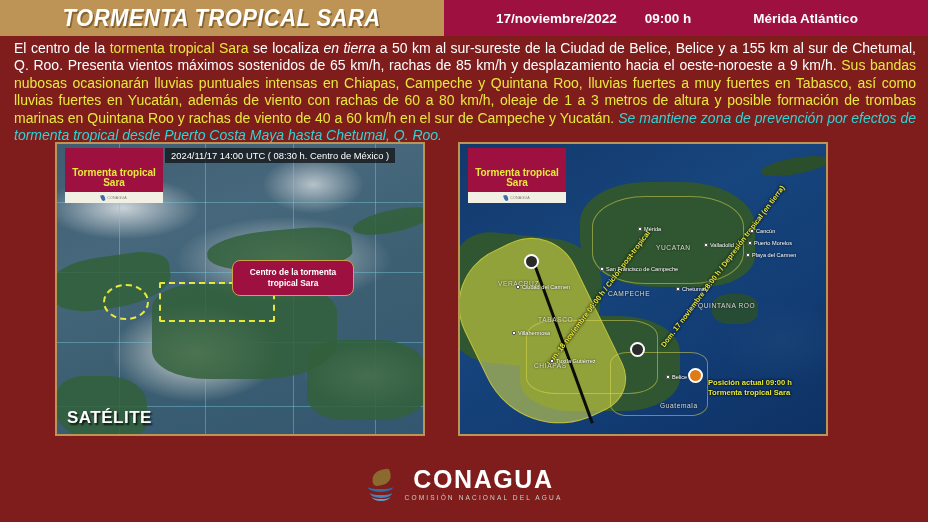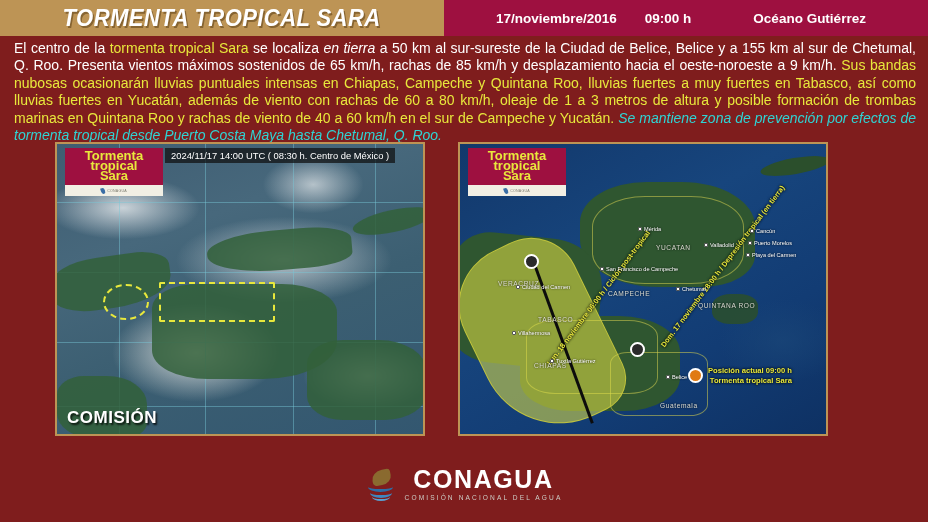--- a/index.html
+++ b/index.html
@@ -149,22 +149,22 @@
     position:absolute;color:#e8e83c;font-size:7.6px;font-weight:bold;
     line-height:10px;white-space:nowrap;
     text-shadow:0 0 2px rgba(0,0,0,.95),0 0 3px rgba(0,0,0,.85);
   }
 
   
   .badge{
     position:absolute;left:8px;top:4px;width:98px;z-index:6;
   }
   .badge-top{
-    background:#9e1040;color:#e8e83c;font-size:13px;font-weight:bold;
-    text-align:center;line-height:10px;padding:3px 2px 4px;
+    background:#9e1040;color:#e8e83c;font-size:10px;font-weight:bold;
+    text-align:center;line-height:10px;padding:20px 2px 4px;
   }
   .badge-bottom{
     background:#f2efe4;height:11px;display:flex;align-items:center;
     justify-content:center;gap:2px;
   }
   .badge-bottom .bb-drop{
     width:4px;height:6px;background:#3b6ea5;border-radius:0 60% 50% 60%;
     transform:rotate(-20deg);
   }
   .badge-bottom .bb-text{font-size:3.6px;color:#7b7b6e;letter-spacing:.2px;}
@@ -214,23 +214,23 @@
 </head>
 <body>
 
 <div class="page">
 
   <div class="header">
     <div class="header-gold">
       <div class="header-title">TORMENTA TROPICAL SARA</div>
     </div>
     <div class="header-crimson">
-      <span class="hdr-date">17/noviembre/2016</span>
+      <span class="hdr-date">17/noviembre/2022</span>
       <span class="hdr-time">09:00 h</span>
-      <span class="hdr-basin">Océano Gutiérrez</span>
+      <span class="hdr-basin">Mérida Atlántico</span>
     </div>
   </div>
 
   <div class="bulletin"><span>El centro de la </span><span class="hl">tormenta tropical Sara</span><span> se localiza </span><span class="it">en tierra</span><span> a 50 km al sur-sureste de la Ciudad de Belice, Belice y a 155 km al sur de Chetumal, Q. Roo. Presenta vientos máximos sostenidos de 65 km/h, rachas de 85 km/h y desplazamiento hacia el oeste-noroeste a 9 km/h. </span><span class="hl">Sus bandas nubosas ocasionarán lluvias puntuales intensas en Chiapas, Campeche y Quintana Roo, lluvias fuertes a muy fuertes en Tabasco, así como lluvias fuertes en Yucatán, además de viento con rachas de 60 a 80 km/h, oleaje de 1 a 3 metros de altura y posible formación de trombas marinas en Quintana Roo y rachas de viento de 40 a 60 km/h en el sur de Campeche y Yucatán.</span><span class="cy"> Se mantiene zona de prevención por efectos de tormenta tropical desde Puerto Costa Maya hasta Chetumal, Q. Roo.</span></div>
 
   <div class="panels">
 
     <div class="panel panel-left">
       <div class="sat">
         <div class="grid-line gl-h" style="top:58px"></div>
@@ -245,34 +245,35 @@
         <div class="sat-land sat-l2"></div>
         <div class="sat-land sat-l3"></div>
         <div class="sat-land sat-l4"></div>
         <div class="sat-land sat-l5"></div>
         <div class="sat-land sat-l6"></div>
       </div>
 
       <div class="warn-circle"></div>
       <div class="warn-zone"></div>
 
+      <div class="callout">Centro de la tormenta tropical Sara</div>
 
       <div class="badge">
         <div class="badge-top">
           <div>Tormenta tropical</div>
           <div>Sara</div>
         </div>
         <div class="badge-bottom">
           <span class="bb-drop"></span>
           <span class="bb-text">CONAGUA</span>
         </div>
       </div>
 
       <div class="timestamp">2024/11/17 14:00 UTC ( 08:30 h. Centro de México )</div>
-      <div class="panel-caption">COMISIÓN</div>
+      <div class="panel-caption">SATÉLITE</div>
     </div>
 
     <div class="panel panel-right">
       <div class="traj">
         <div class="t-land tl-yuc"></div>
         <div class="t-land tl-mex"></div>
         <div class="t-land tl-chis"></div>
         <div class="t-land tl-cuba"></div>
         <div class="t-land tl-sm"></div>
         <div class="t-border tb1"></div>
@@ -282,21 +283,21 @@
         <div class="cone"></div>
         <div class="track"></div>
 
         <div class="node" style="left:64px;top:110px;"></div>
         <div class="node" style="left:170px;top:198px;"></div>
         <div class="node-cur" style="left:228px;top:224px;"></div>
 
         <div class="diag-label" style="left:92px;top:214px;transform:rotate(-53deg);transform-origin:left bottom;">Lun. 18 noviembre 06:00 h / Ciclón post-tropical</div>
         <div class="diag-label" style="left:206px;top:196px;transform:rotate(-53deg);transform-origin:left bottom;">Dom. 17 noviembre 18:00 h / Depresión tropical (en tierra)</div>
 
-        <div class="cur-pos" style="left:248px;top:222px;text-align:right;">
+        <div class="cur-pos" style="left:248px;top:234px;">
           <div>Posición actual 09:00 h</div>
           <div>Tormenta tropical Sara</div>
         </div>
 
         <div class="region" style="left:196px;top:100px;">YUCATAN</div>
         <div class="region" style="left:148px;top:146px;">CAMPECHE</div>
         <div class="region" style="left:238px;top:158px;">QUINTANA ROO</div>
         <div class="region" style="left:74px;top:218px;">CHIAPAS</div>
         <div class="region" style="left:78px;top:172px;">TABASCO</div>
         <div class="region" style="left:38px;top:136px;">VERACRUZ</div>

